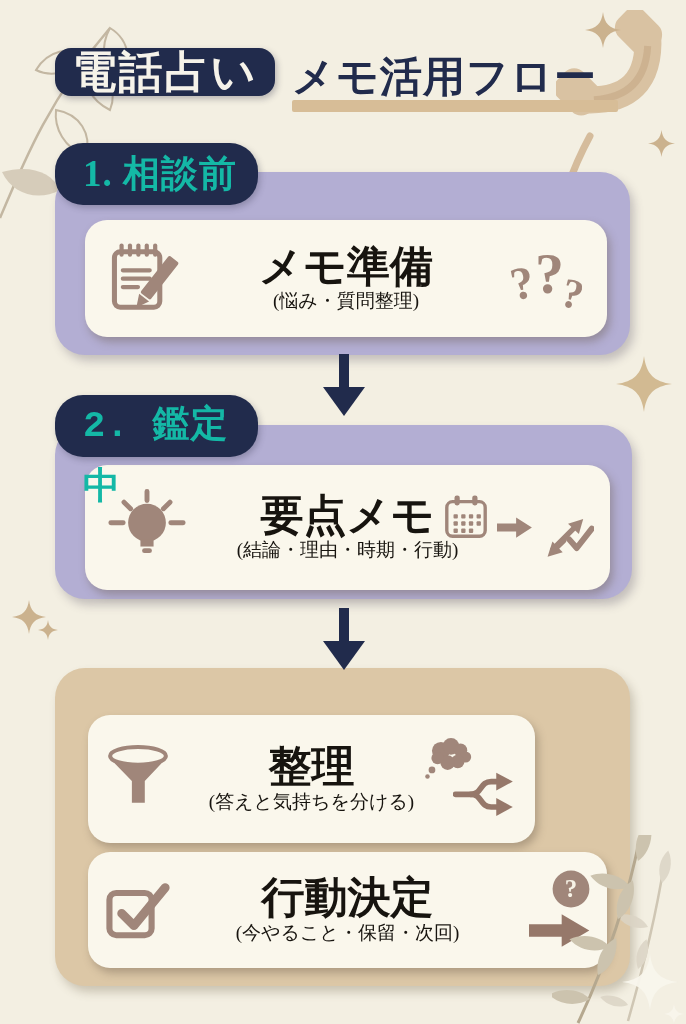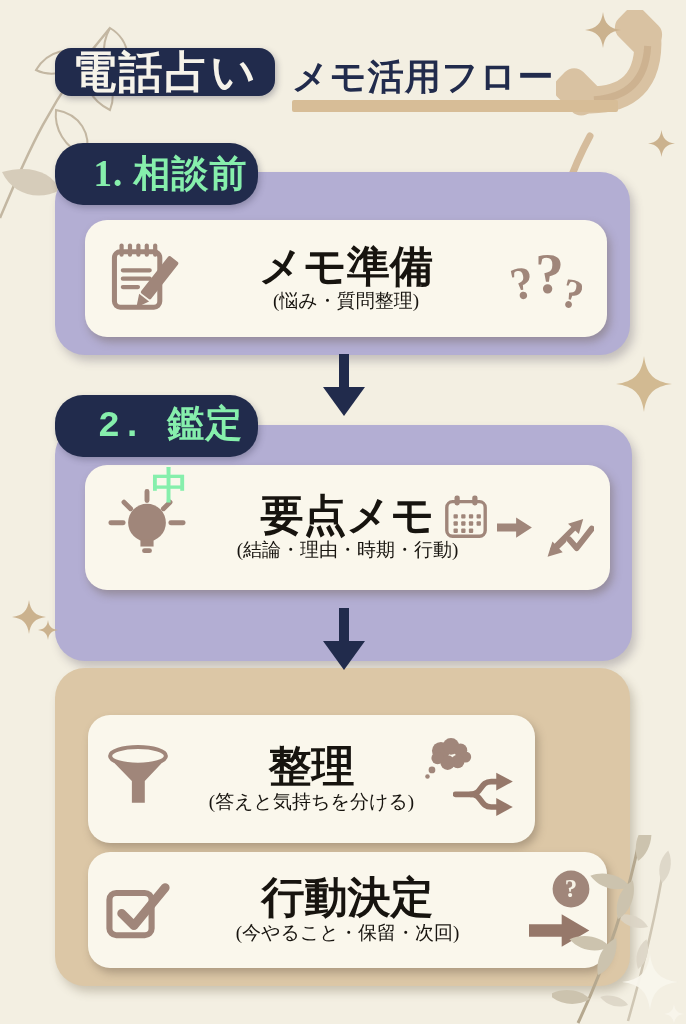--- a/index.html
+++ b/index.html
@@ -25,45 +25,44 @@
   
   .title-badge {
     position:absolute; left:55px; top:48px; width:220px; height:48px;
     background:var(--navy,#212b4c); border-radius:16px; z-index:2;
     display:flex; align-items:center; justify-content:center;
     color:#f6f3ea; font-size:44px; font-weight:700; letter-spacing:2px;
     box-shadow:2px 3px 6px rgba(45,45,70,.3);
   }
   .title-text {
     position:absolute; left:292px; top:46px; height:64px; line-height:62px;
-    font-size:36px; font-weight:700; color:var(--navy,#212b4c);
+    font-size:42px; font-weight:700; color:var(--navy,#212b4c);
     letter-spacing:1px; z-index:2; white-space:nowrap;
   }
   .title-underline {
     position:absolute; left:292px; top:100px; width:326px; height:12px;
     background:var(--tan-accent,#d7bd97); border-radius:2px; z-index:1;
   }
 
   
   .section-label {
     position:absolute; width:203px; height:62px; z-index:4;
     background:var(--navy,#212b4c); border-radius:28px;
-    color:#86efac; font-size:37px; font-weight:700;
+    color:#14b8a6; font-size:37px; font-weight:700;
     line-height:62px; padding-left:28px; letter-spacing:1px;
     box-shadow:2px 3px 6px rgba(45,45,70,.28);
-    text-align:center;
   }
   .label-1 { left:55px; top:143px; }
   .label-2 { left:55px; top:395px;font-family:Liberation Mono, monospace; }
   .label-3 { left:55px; top:640px; }
 
   
   .section-body { position:absolute; border-radius:30px; z-index:3; }
   .body-1 { left:55px; top:172px; width:575px; height:183px; background:var(--lavender,#b3aed3); box-shadow:4px 6px 10px rgba(85,80,100,.3); }
-  .body-2 { left:55px; top:425px; width:577px; height:236px; background:var(--lavender,#b3aed3); box-shadow:4px 6px 10px rgba(85,80,100,.3); }
+  .body-2 { left:55px; top:425px; width:577px; height:174px; background:var(--lavender,#b3aed3); box-shadow:4px 6px 10px rgba(85,80,100,.3); }
   .body-3 { left:55px; top:668px; width:575px; height:318px; background:var(--tan,#dcc7a6); box-shadow:4px 6px 10px rgba(110,95,70,.3); }
 
   .card {
     position:absolute; background:var(--card,#faf7ec); border-radius:22px;
     box-shadow:3px 5px 8px rgba(105,90,75,.4);
   }
   .card-1  { left:30px; top:48px;  width:522px; height:117px; }
   .card-2  { left:30px; top:40px;  width:525px; height:125px; }
   .card-3a { left:33px; top:47px;  width:447px; height:128px; }
   .card-3b { left:33px; top:184px; width:519px; height:116px; }

